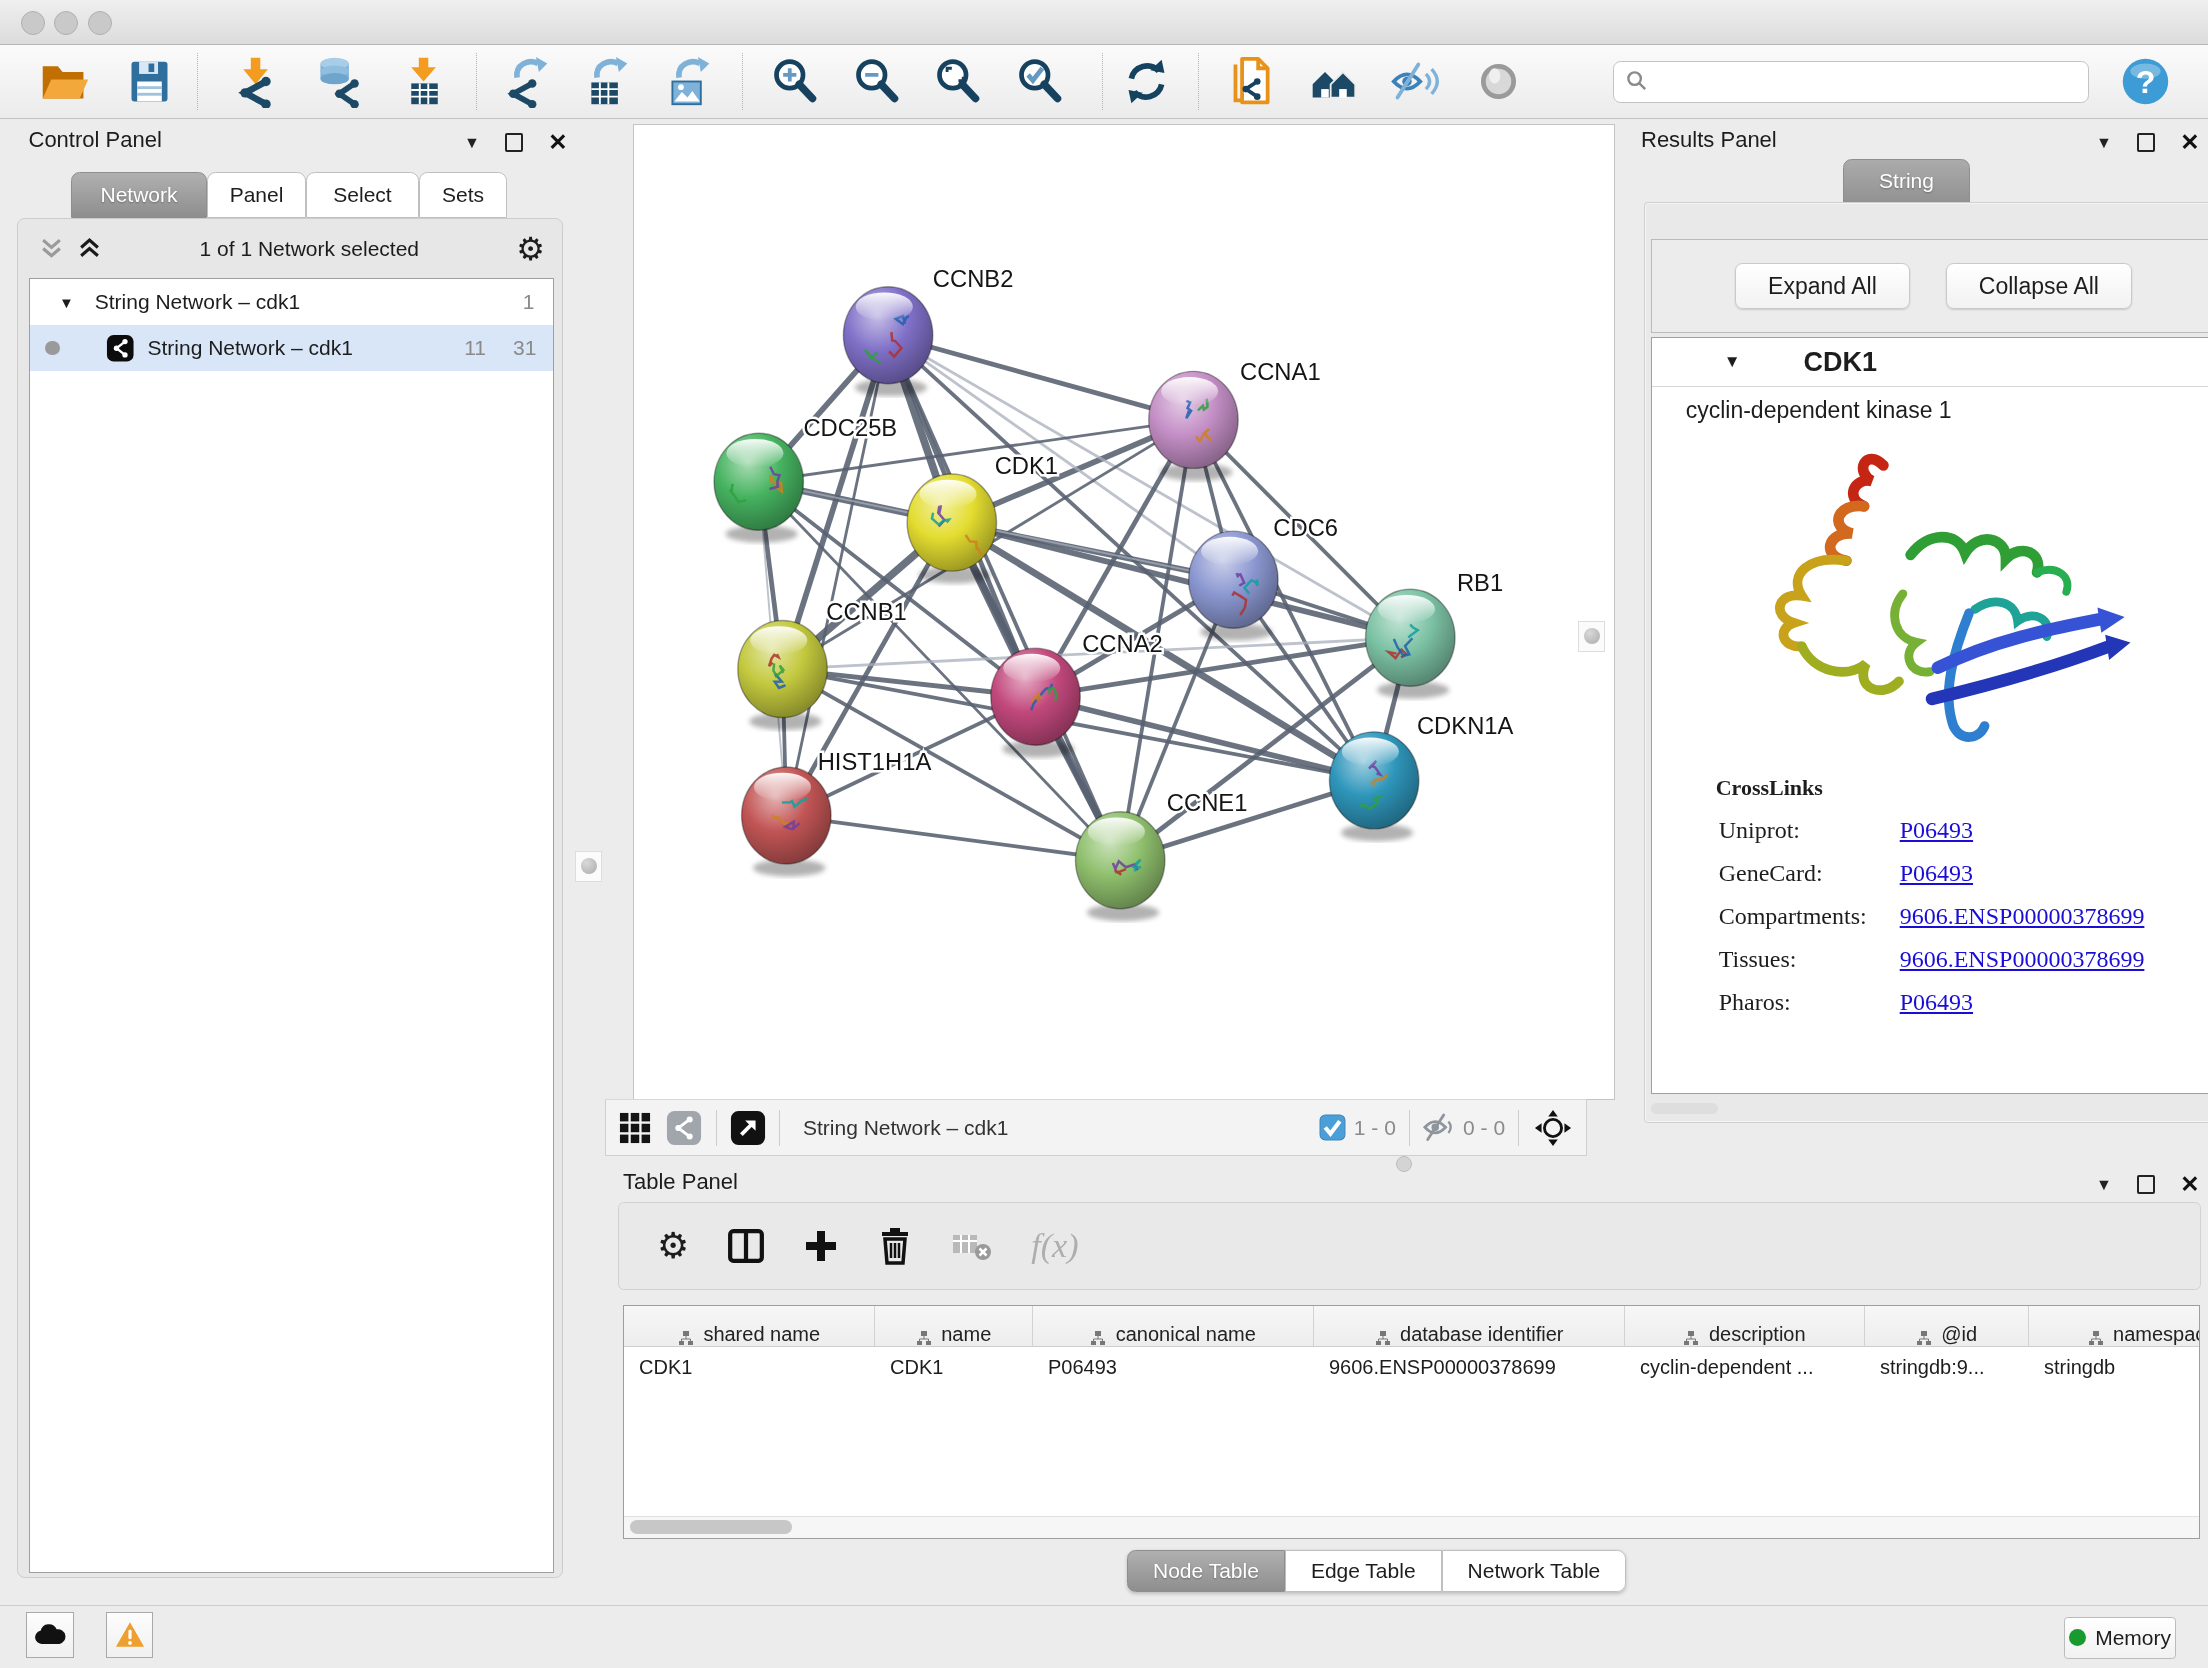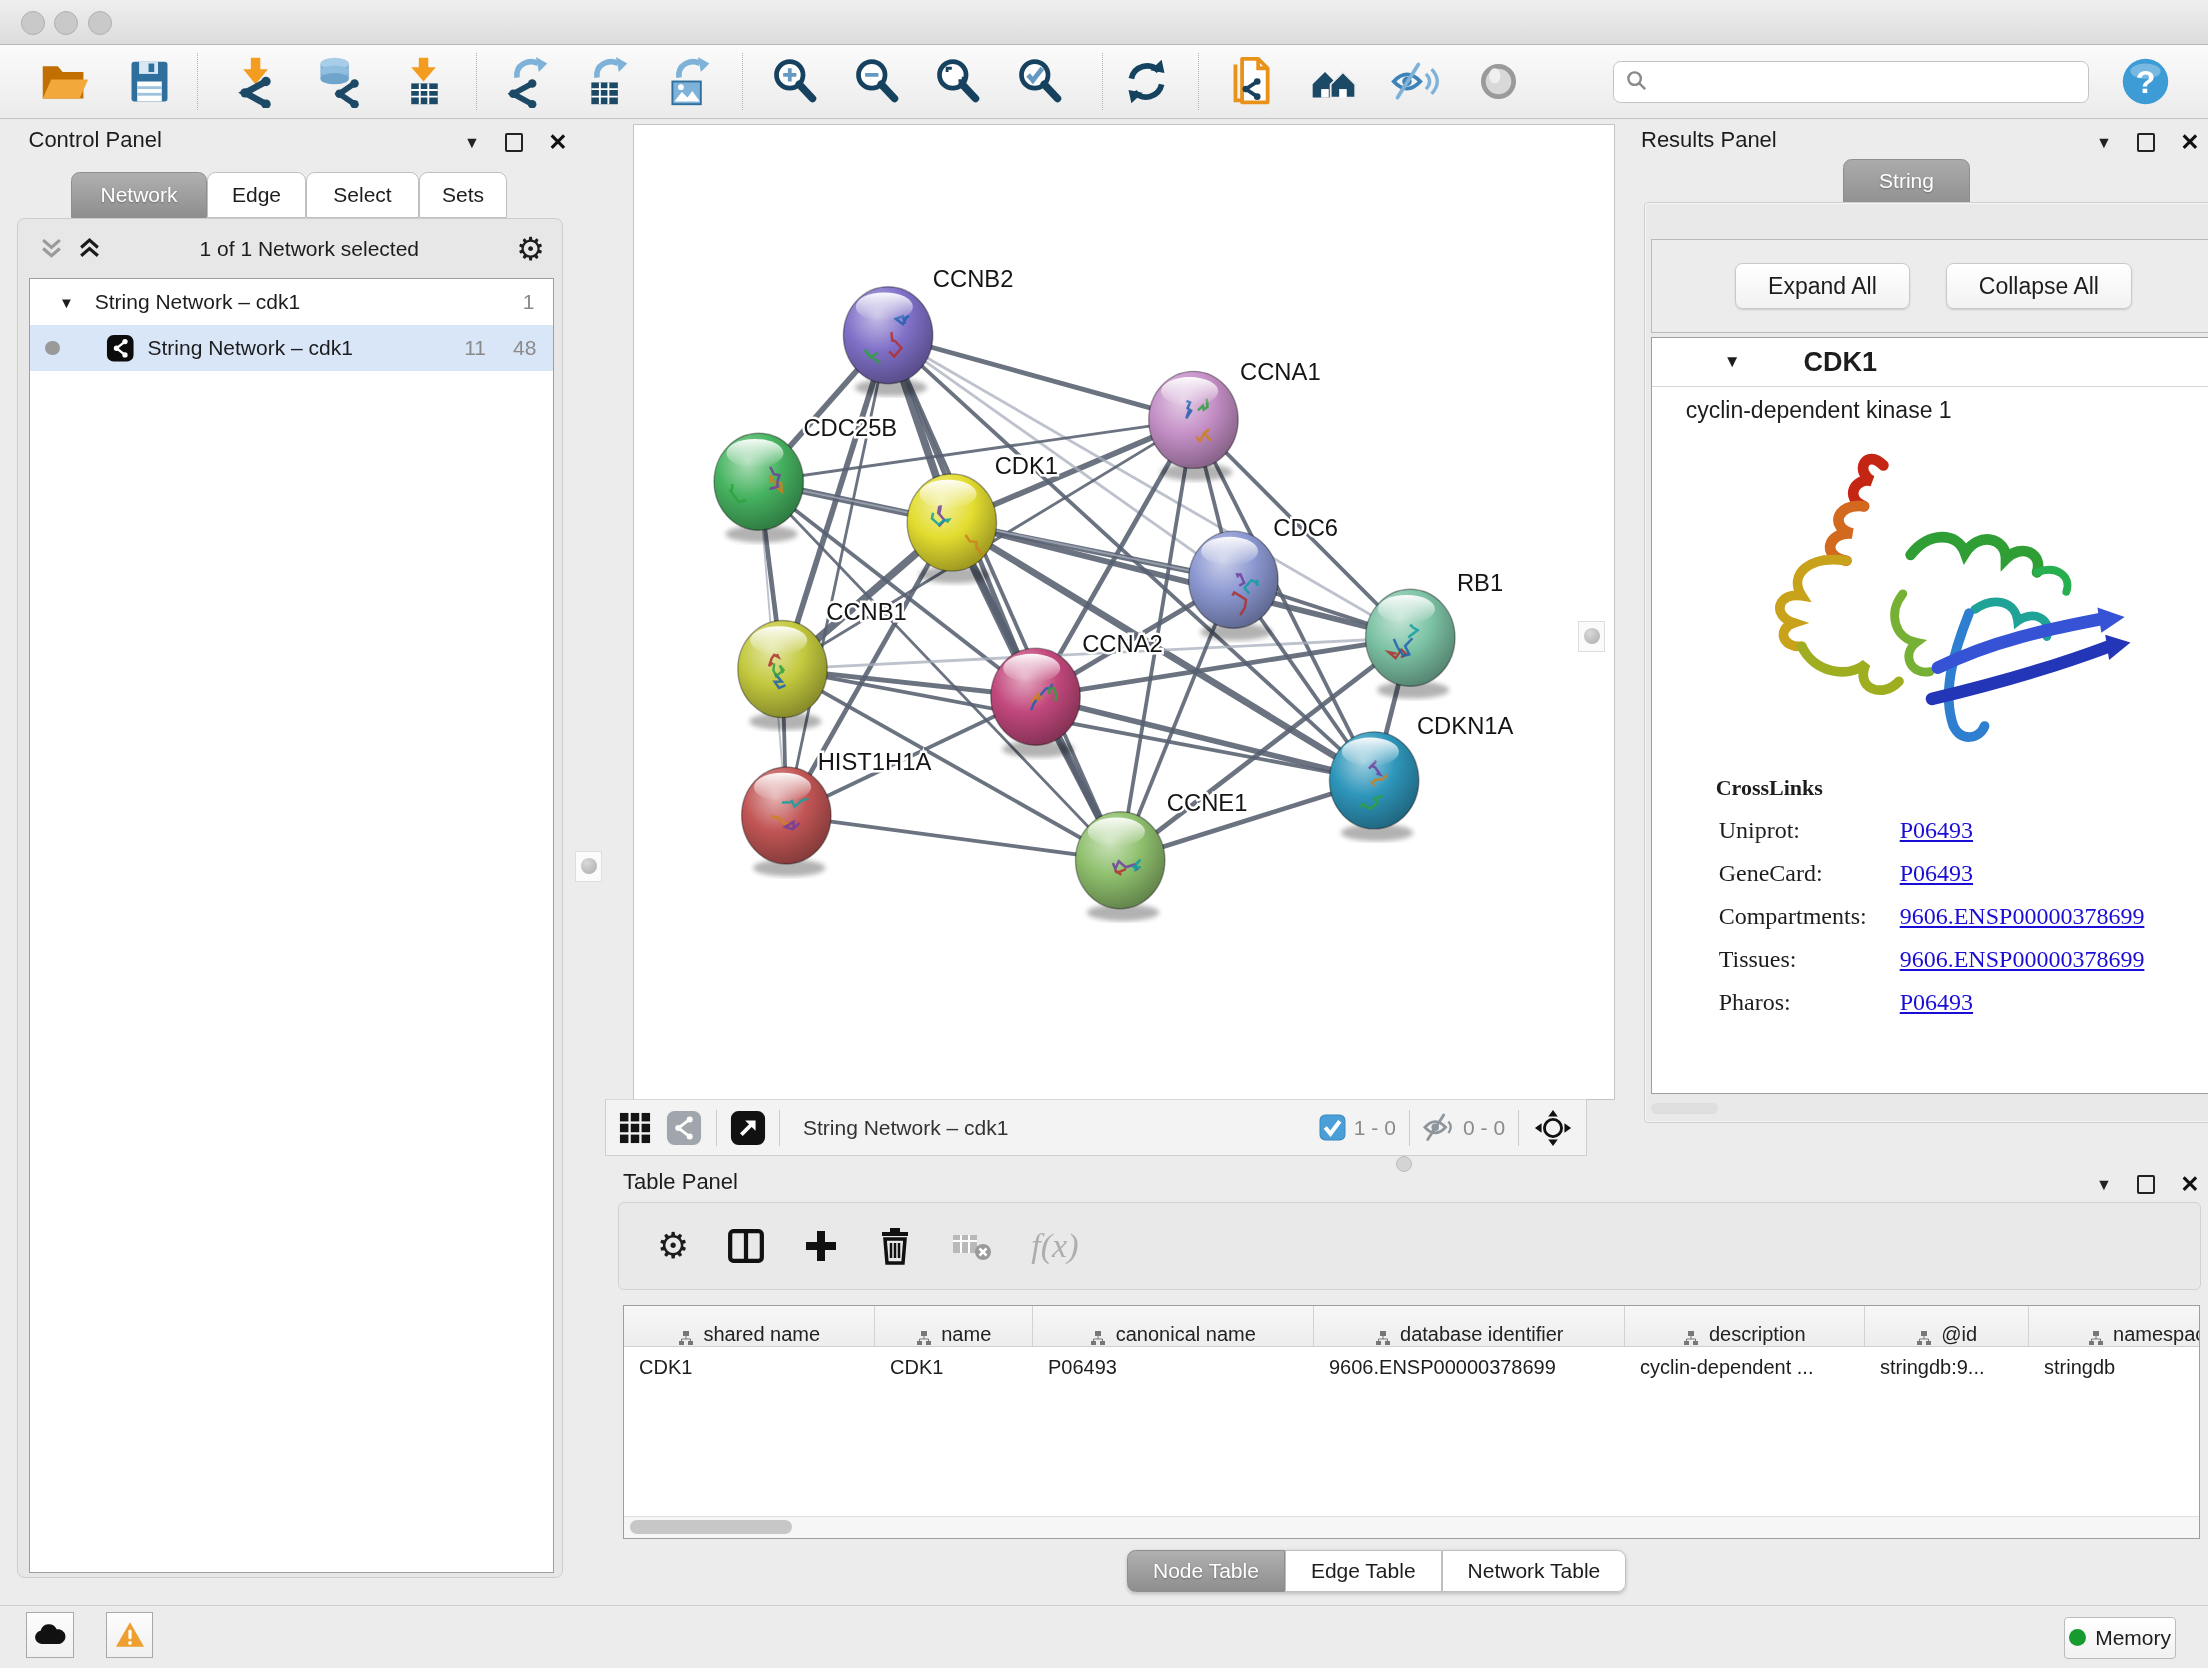--- a/index.html
+++ b/index.html
@@ -214,21 +214,21 @@
 
   <div>
     <div class="phead" style="left:28.5px;top:127px">Control Panel</div>
     <div class="winbtns" style="left:464px;top:129px">
       <span class="wb-collapse">▼</span>
       <span class="wb-float"></span>
       <span class="wb-close">✕</span>
     </div>
     <div class="cp-tabs" id="cp-tabs">
         <div class="tab sel" style="width: 136px; border-radius: 8.6px 8.6px 0px 0px;">Network</div>
-        <div class="tab" style="width: 99px;">Edge</div>
+        <div class="tab" style="width: 99px;">Panel</div>
         <div class="tab" style="width: 113px;">Select</div>
         <div class="tab" style="width: 88px;">Sets</div>
       </div>
     <div class="cp-body">
       <div class="cp-toolrow">
         <svg width="25" height="25" viewBox="0 0 24 24" style="margin-left:21px">
           <path d="M4 4l8 7 8-7M4 12l8 7 8-7" fill="none" stroke="#9a9a9a" stroke-width="3"></path>
         </svg>
         <svg width="25" height="25" viewBox="0 0 24 24" style="margin-left:13.3px">
           <path d="M4 11l8-7 8 7M4 19l8-7 8 7" fill="none" stroke="#1a1a1a" stroke-width="3"></path>
@@ -246,21 +246,21 @@
           <span style="margin-left:15px;width:14.3px;height:14.3px;border-radius:50%;background:#9a9a9a"></span>
           <svg width="28.5" height="28.5" viewBox="0 0 30 30" style="margin-left:46px">
             <rect x="1" y="1" width="28" height="28" rx="7" fill="#0c0c0c"></rect>
             <path d="M20 8 11 15l9 7" fill="none" stroke="#fff" stroke-width="2.5"></path>
             <circle cx="20" cy="8" r="2.8" fill="#fff"></circle>
               <circle cx="11" cy="15" r="2.8" fill="#fff"></circle>
               <circle cx="20" cy="22" r="2.8" fill="#fff"></circle>
           </svg>
           <span style="margin-left:13.3px">String Network – cdk1</span>
           <span class="tree-count" style="margin-left:auto">11</span>
-          <span class="tree-count" style="margin-left:27px;margin-right:17px">48</span>
+          <span class="tree-count" style="margin-left:27px;margin-right:17px">31</span>
         </div>
       </div>
     </div>
   </div>
 
   <div class="canvas">
     <svg id="netsvg" width="980" height="974" viewBox="0 0 1030 1024">
         <defs>
           <radialGradient id="g0" cx="38%" cy="30%" r="80%">
             <stop offset="0" stop-color="rgb(198,191,230)"></stop>

